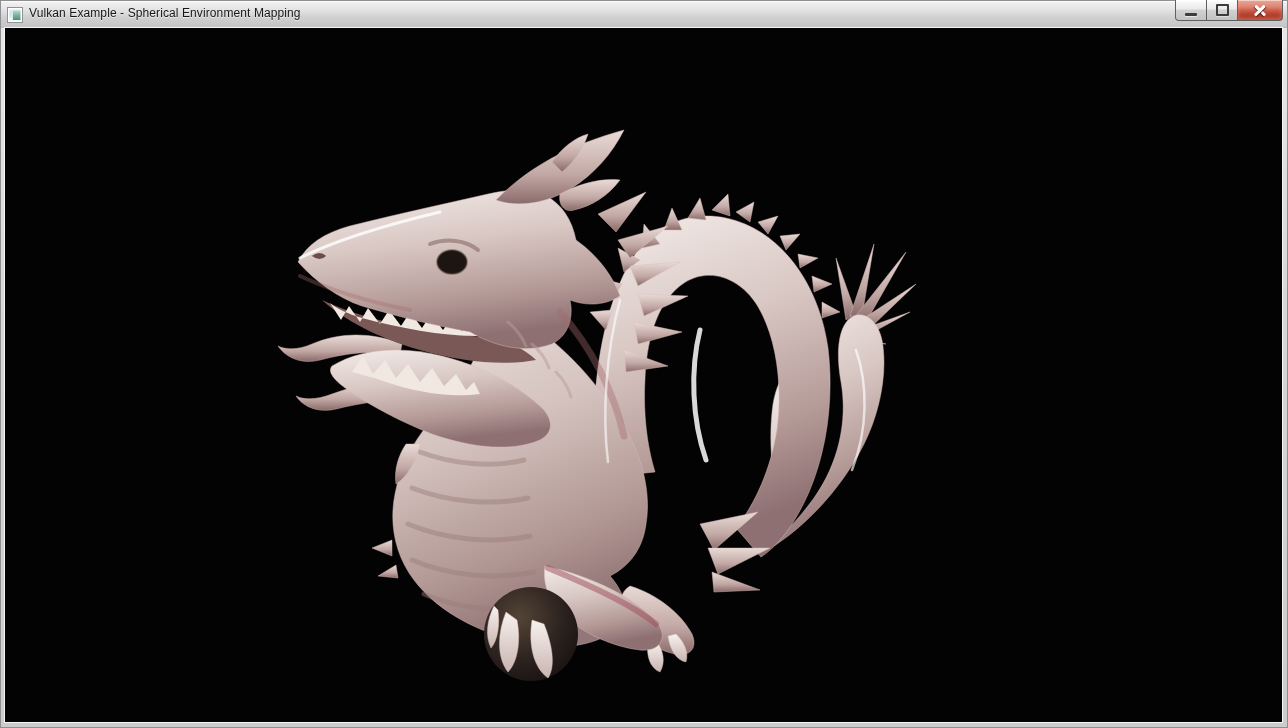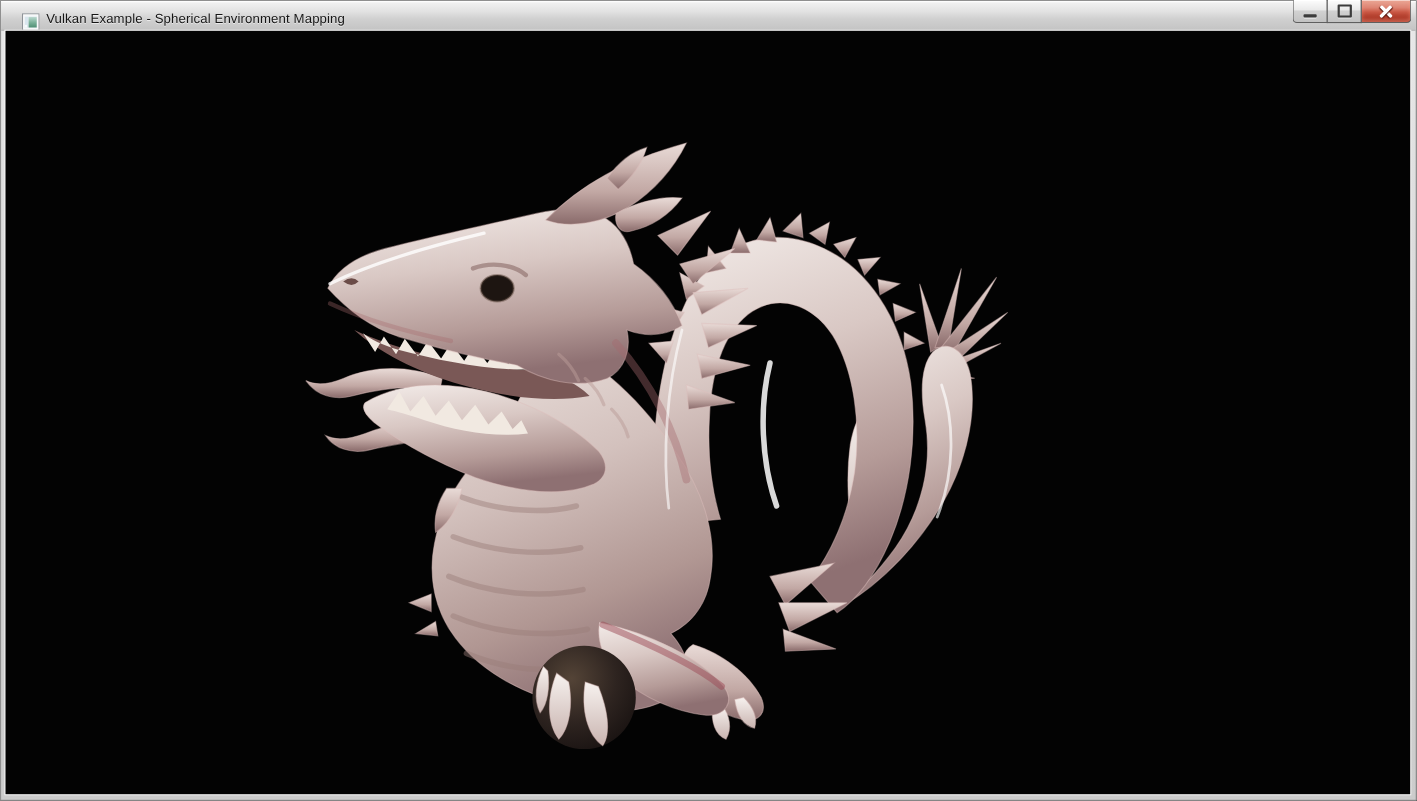--- a/index.html
+++ b/index.html
@@ -8,21 +8,21 @@
   .window {
     position:relative; width:1288px; height:728px;
     background:linear-gradient(180deg,#e9e9e9 0%,#d6d6d6 45%,#cccccc 100%);
     box-shadow: inset 0 0 0 1px #8f8f8f, inset 0 1px 0 #f6f6f6;
   }
 
   
   .titlebar {
     position:absolute; left:1px; right:1px; top:1px; height:27px;
     background:linear-gradient(180deg,#f3f3f3 0%,#e2e2e2 35%,#d0d0d0 60%,#c3c3c3 100%);
-    display:flex; align-items:flex-end; padding-left:19px;
+    display:flex; align-items:center; padding-left:6px;
     box-shadow: inset 0 1px 0 #fdfdfd, inset 0 -1px 0 #b9b9b9;
   }
   .app-icon { width:16px; height:16px; margin-right:6px; flex:0 0 auto; }
   .title-text {
     font-size:12px; color:#161616; letter-spacing:0.1px;
     white-space:nowrap; text-shadow:0 1px 0 rgba(255,255,255,0.6);
     padding-bottom:4px;
   }
 
   

